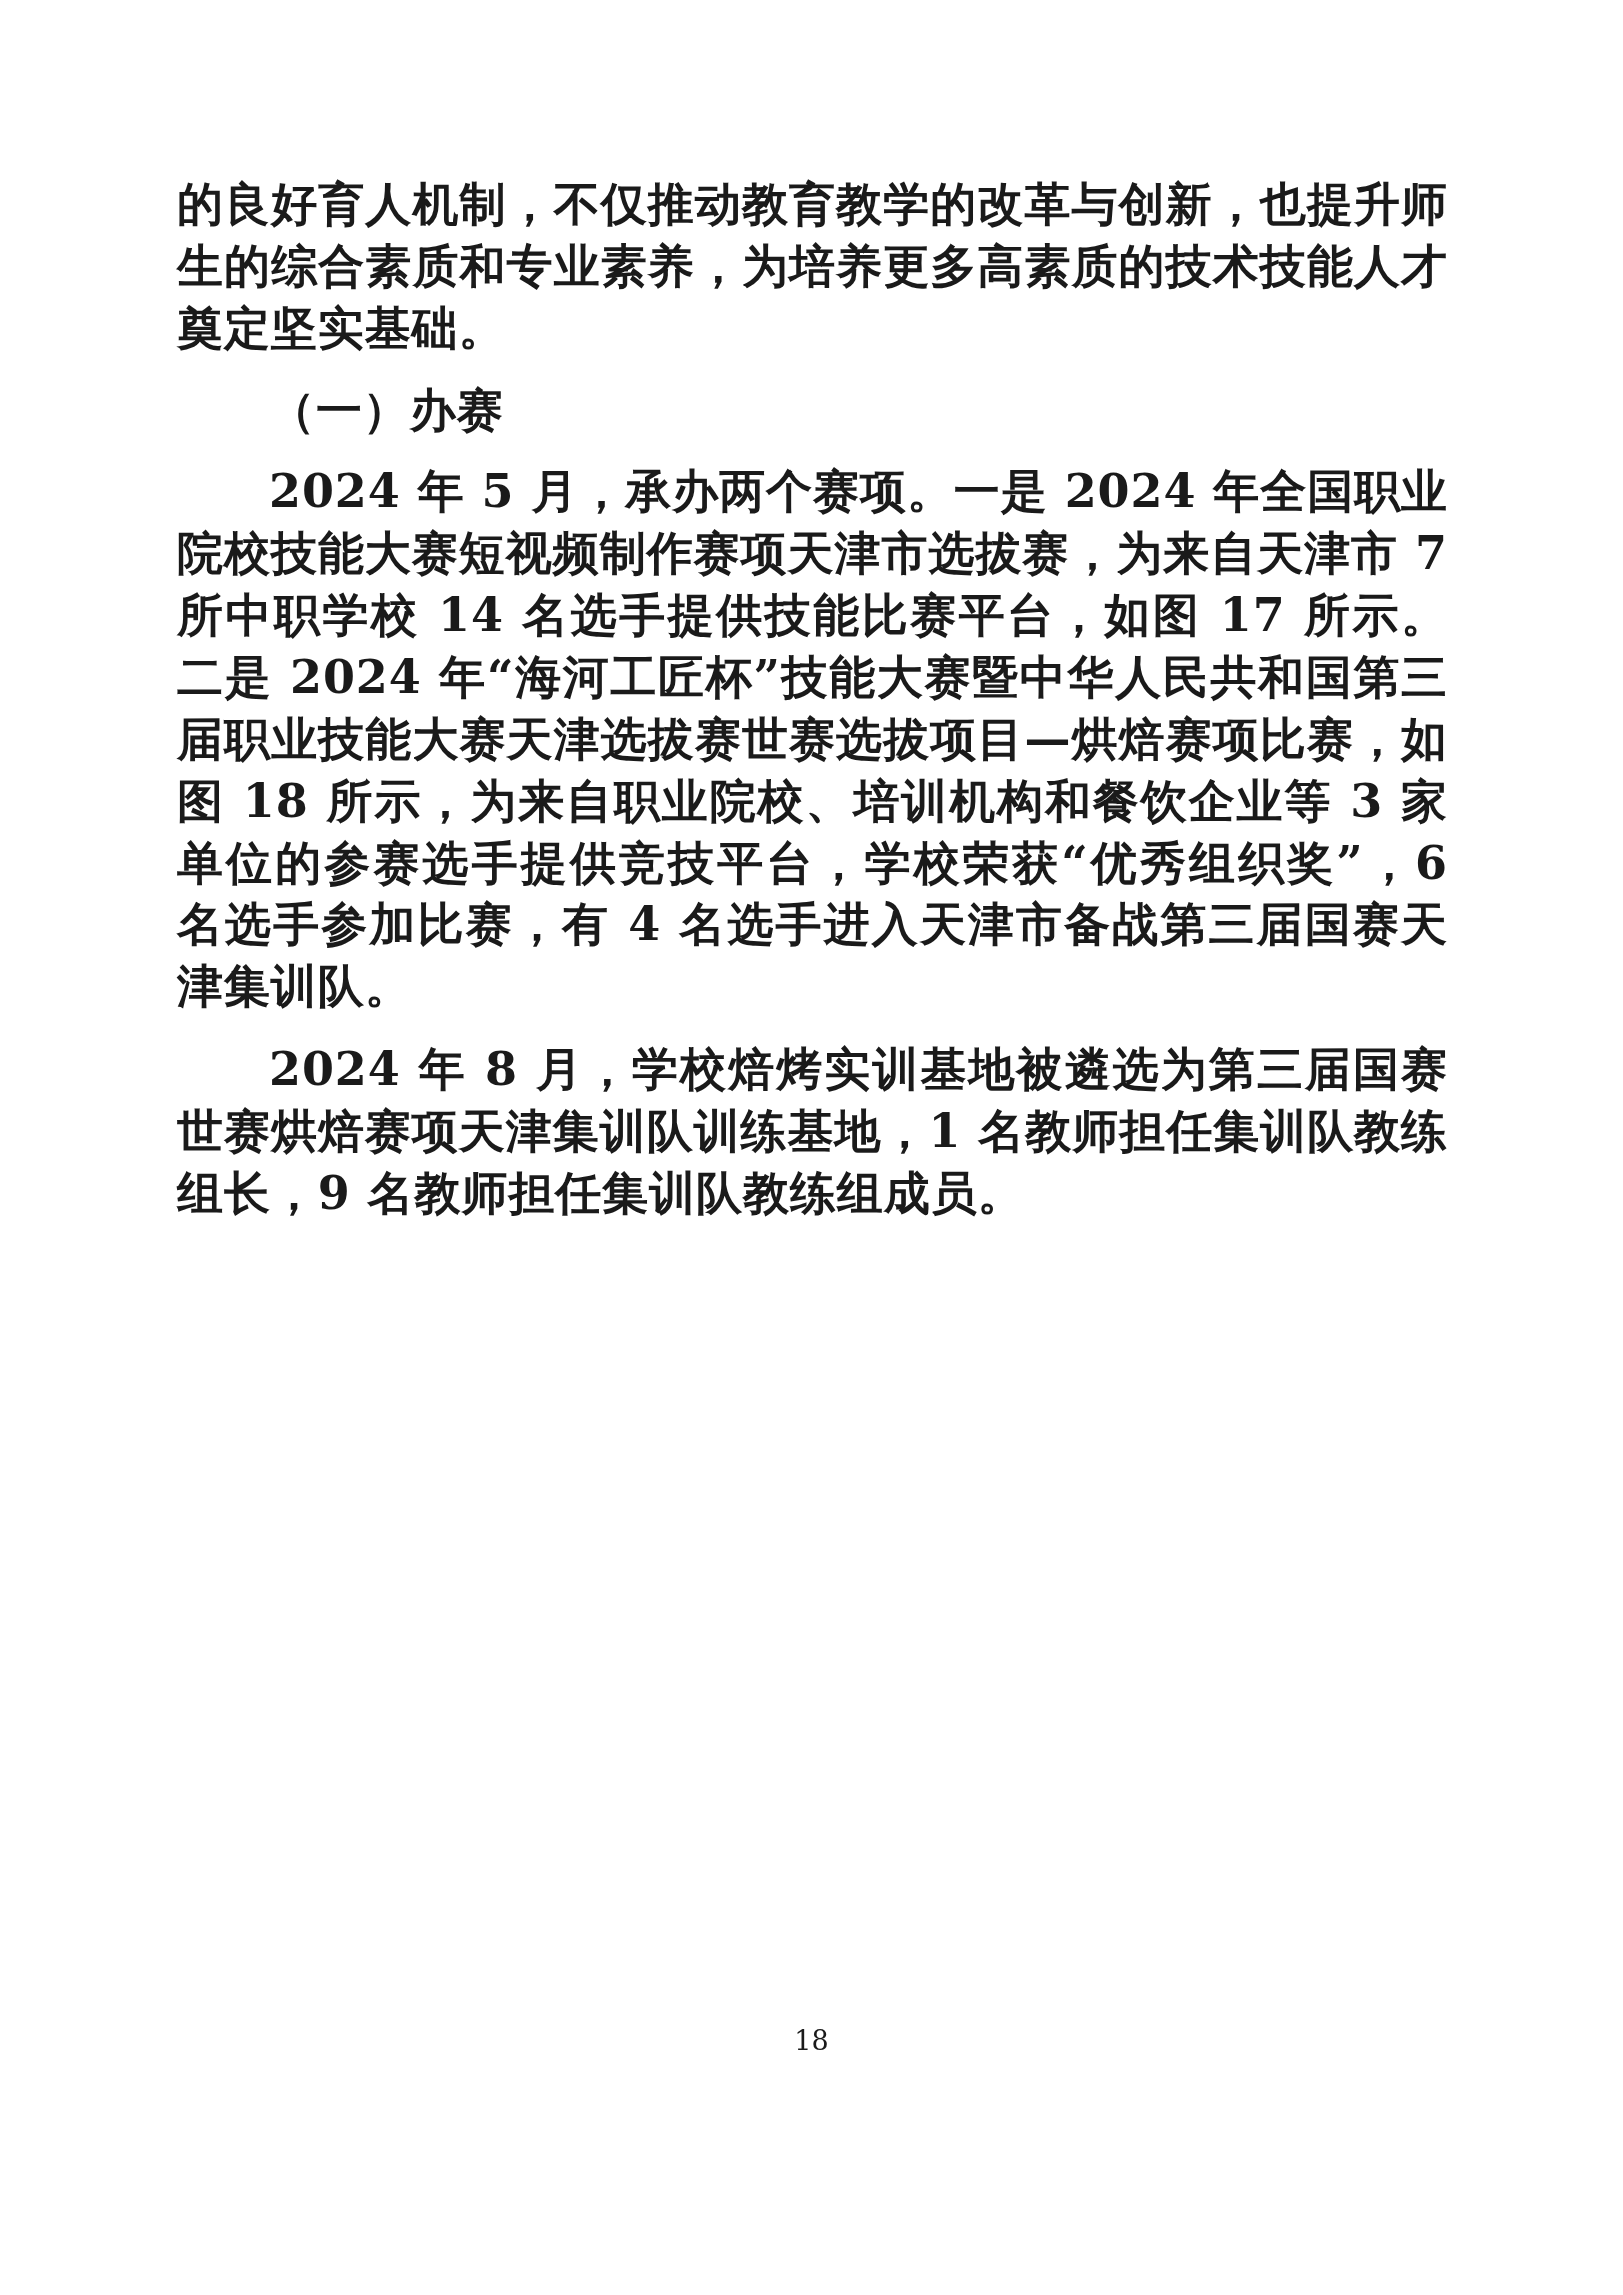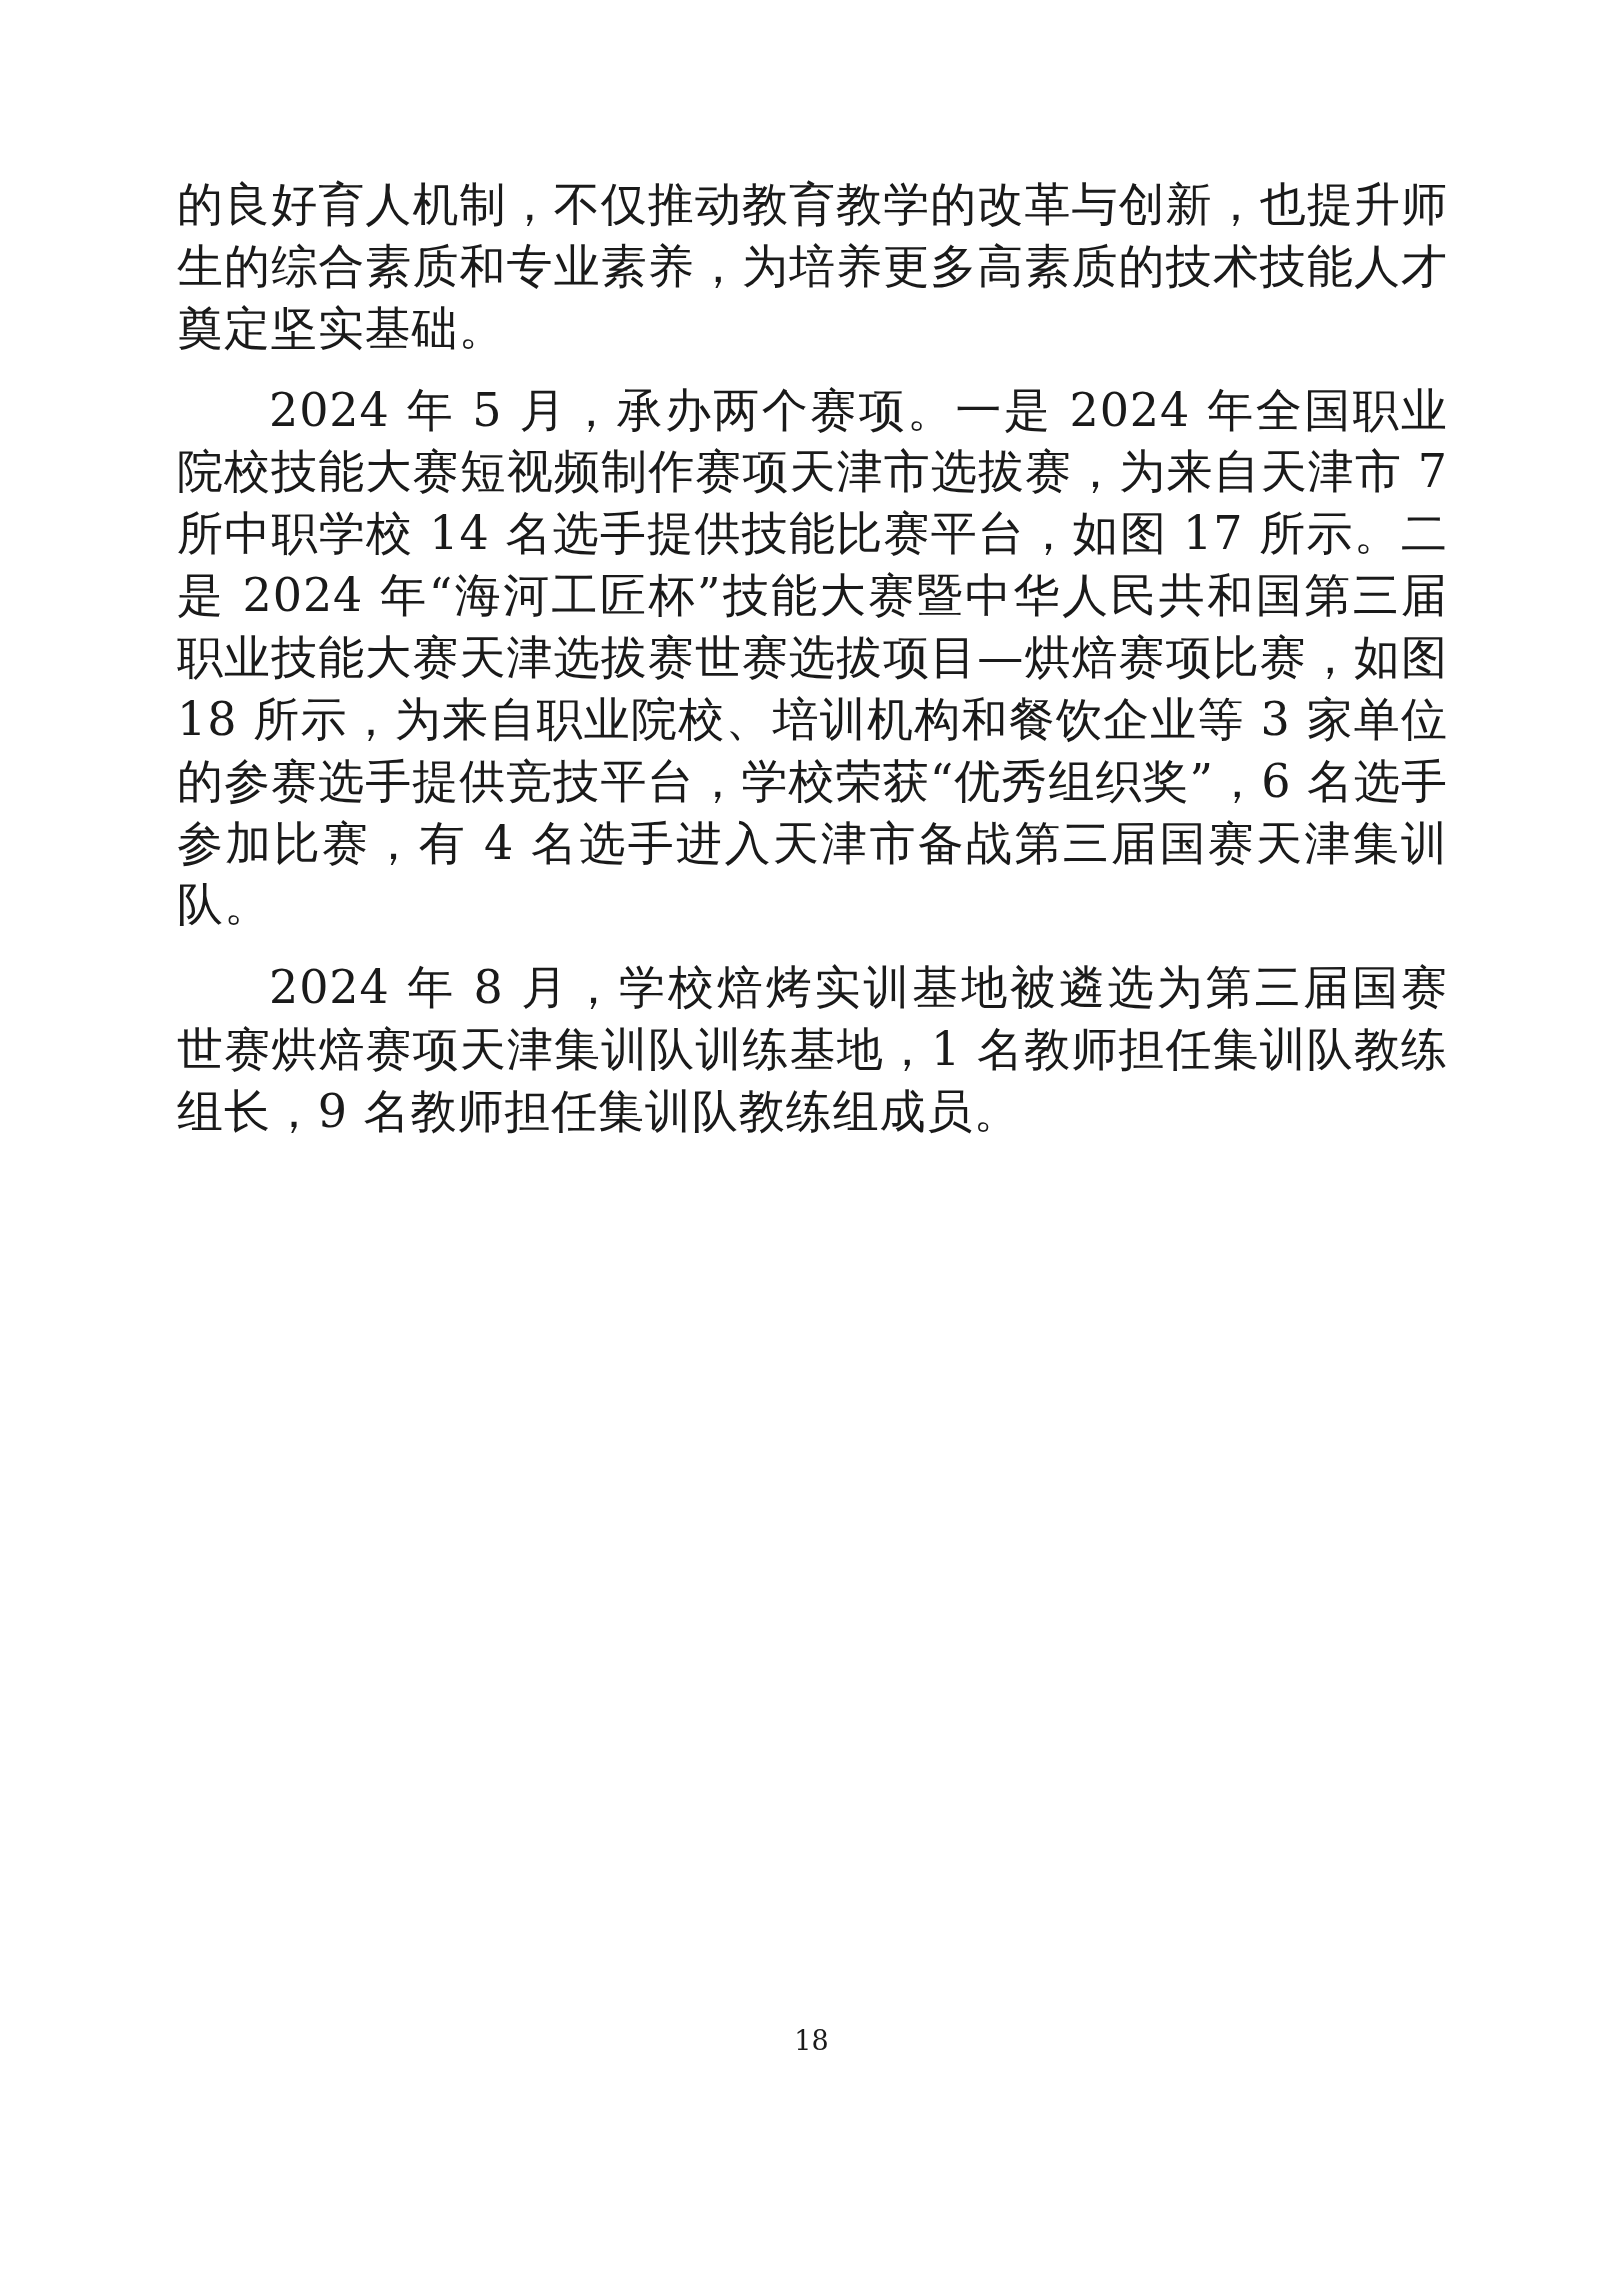--- a/index.html
+++ b/index.html
@@ -27,21 +27,21 @@
   .para {
     font-size: 46px;
     line-height: 1.345;
     color: #1a1a1a;
     text-align: justify;
     text-align-last: left;
     text-justify: inter-character;
     margin: 0 0 21px 0;
     letter-spacing: 0.02em;
     font-family: "DejaVu Serif", "Liberation Serif", serif;
-    font-weight: 400;
+    font-weight: 700;
     -webkit-font-smoothing: antialiased;
   }
   .para.indent {
     text-indent: 2em;
   }
   .para.tight {
     margin-bottom: 20px;
   }
   .heading {
     font-size: 46px;
@@ -65,20 +65,21 @@
 </style>
 </head>
 <body>
 
 <div class="page">
 
   <div class="content">
 
     <p class="para tight">的良好育人机制，不仅推动教育教学的改革与创新，也提升师生的综合素质和专业素养，为培养更多高素质的技术技能人才奠定坚实基础。</p>
 
+    <h2 class="heading">（一）办赛</h2>
 
 
 
     <p class="para indent">2024 年 5 月，承办两个赛项。一是 2024 年全国职业院校技能大赛短视频制作赛项天津市选拔赛，为来自天津市 7 所中职学校 14 名选手提供技能比赛平台，如图 17 所示。二是 2024 年“海河工匠杯”技能大赛暨中华人民共和国第三届职业技能大赛天津选拔赛世赛选拔项目—烘焙赛项比赛，如图 18 所示，为来自职业院校、培训机构和餐饮企业等 3 家单位的参赛选手提供竞技平台，学校荣获“优秀组织奖”，6 名选手参加比赛，有 4 名选手进入天津市备战第三届国赛天津集训队。</p>
 
     <p class="para indent">2024 年 8 月，学校焙烤实训基地被遴选为第三届国赛世赛烘焙赛项天津集训队训练基地，1 名教师担任集训队教练组长，9 名教师担任集训队教练组成员。</p>
 
   </div>
 
   <div class="page-number">18</div>

